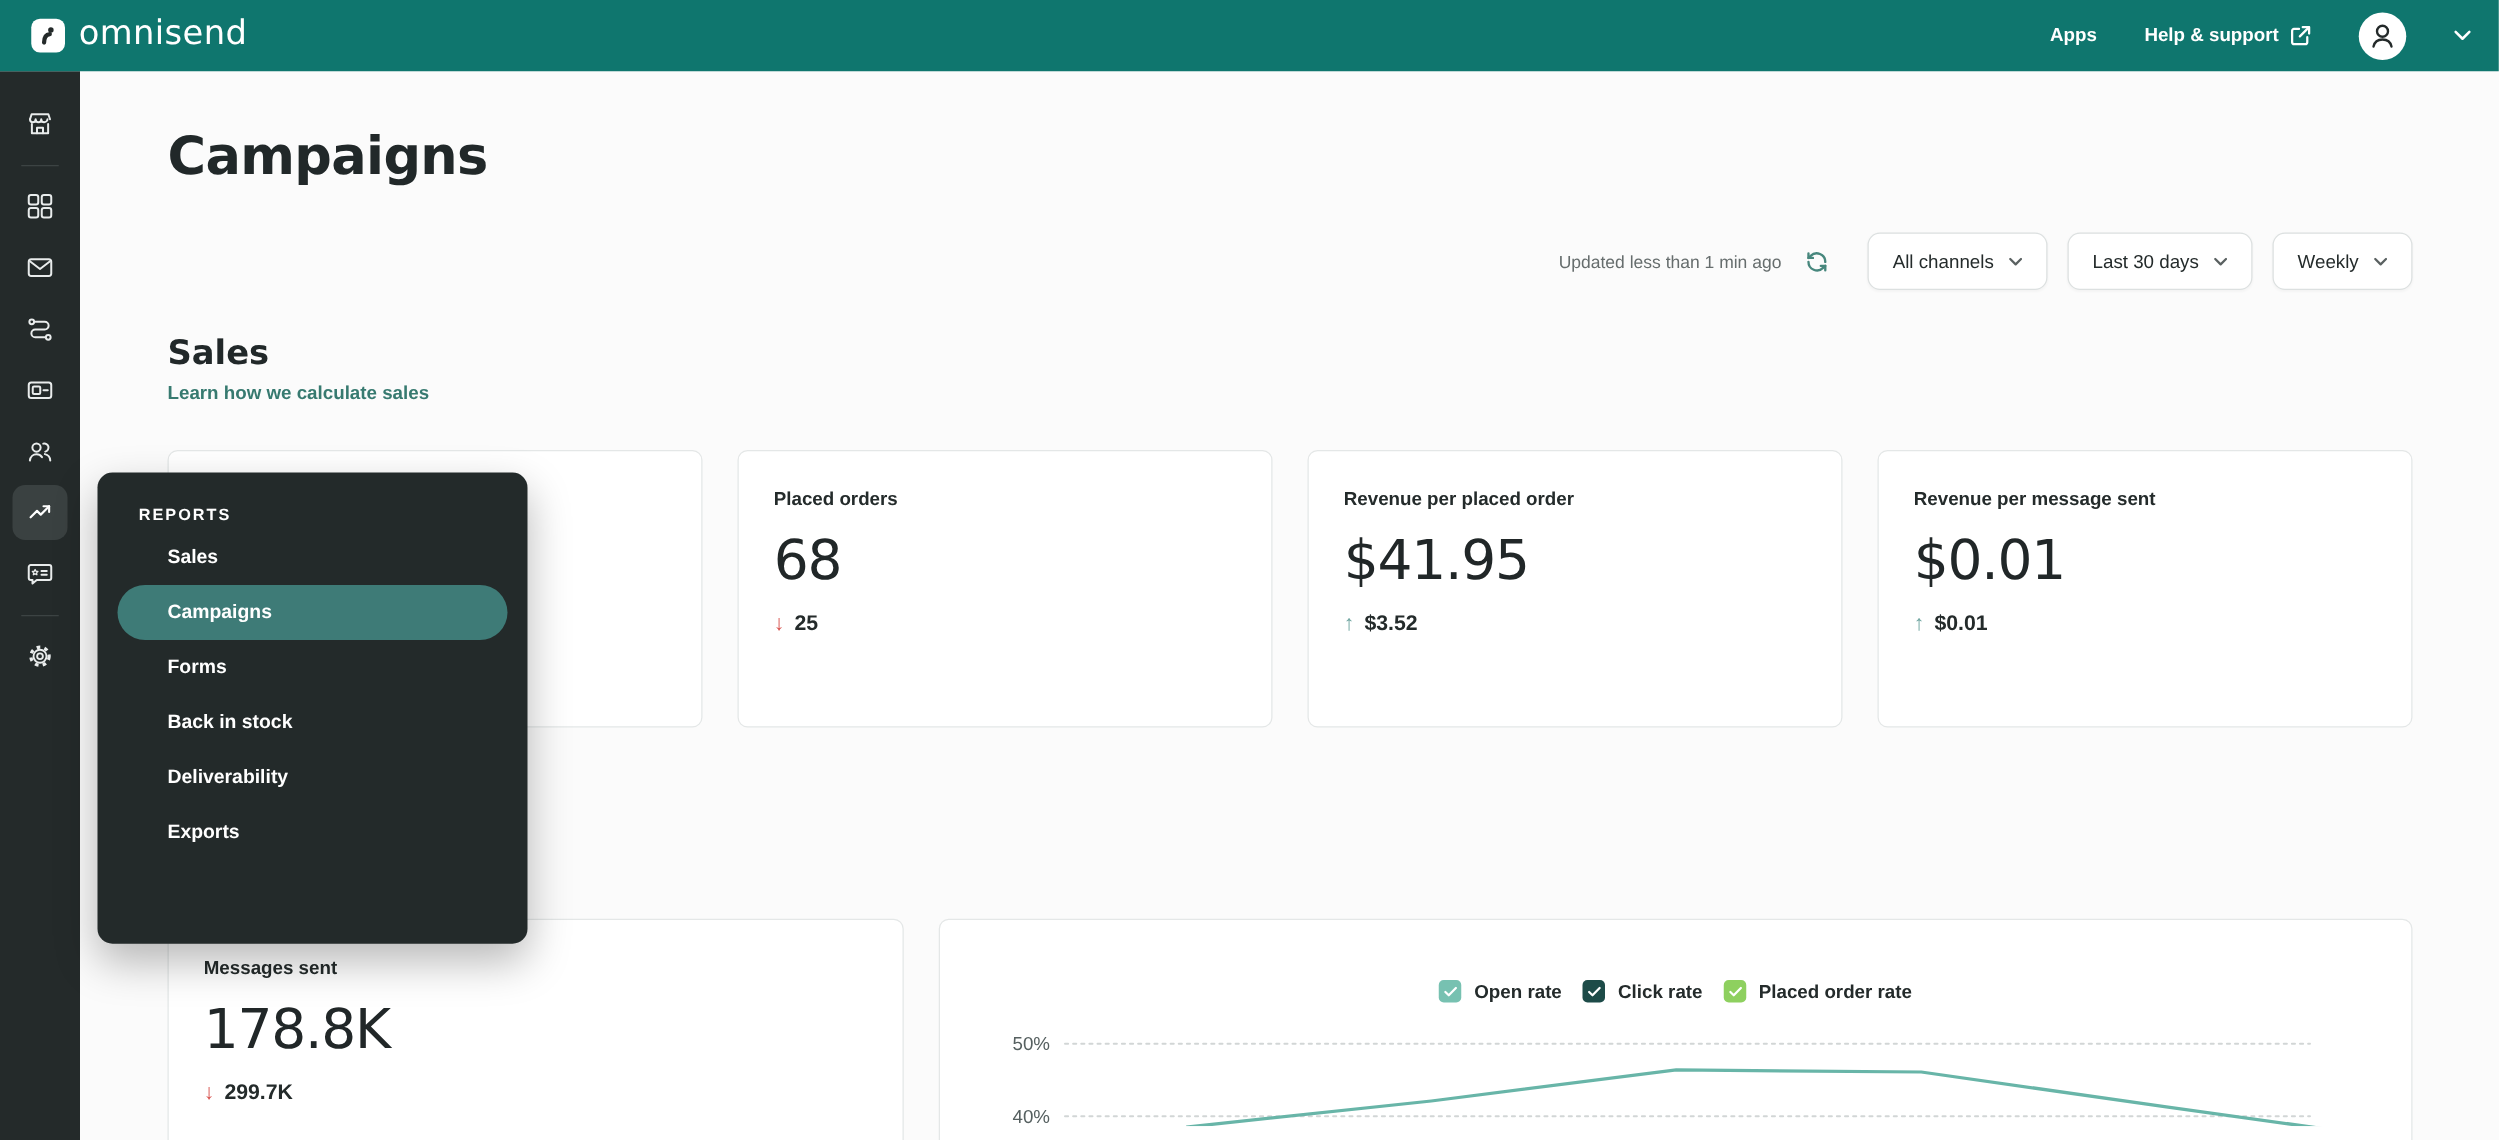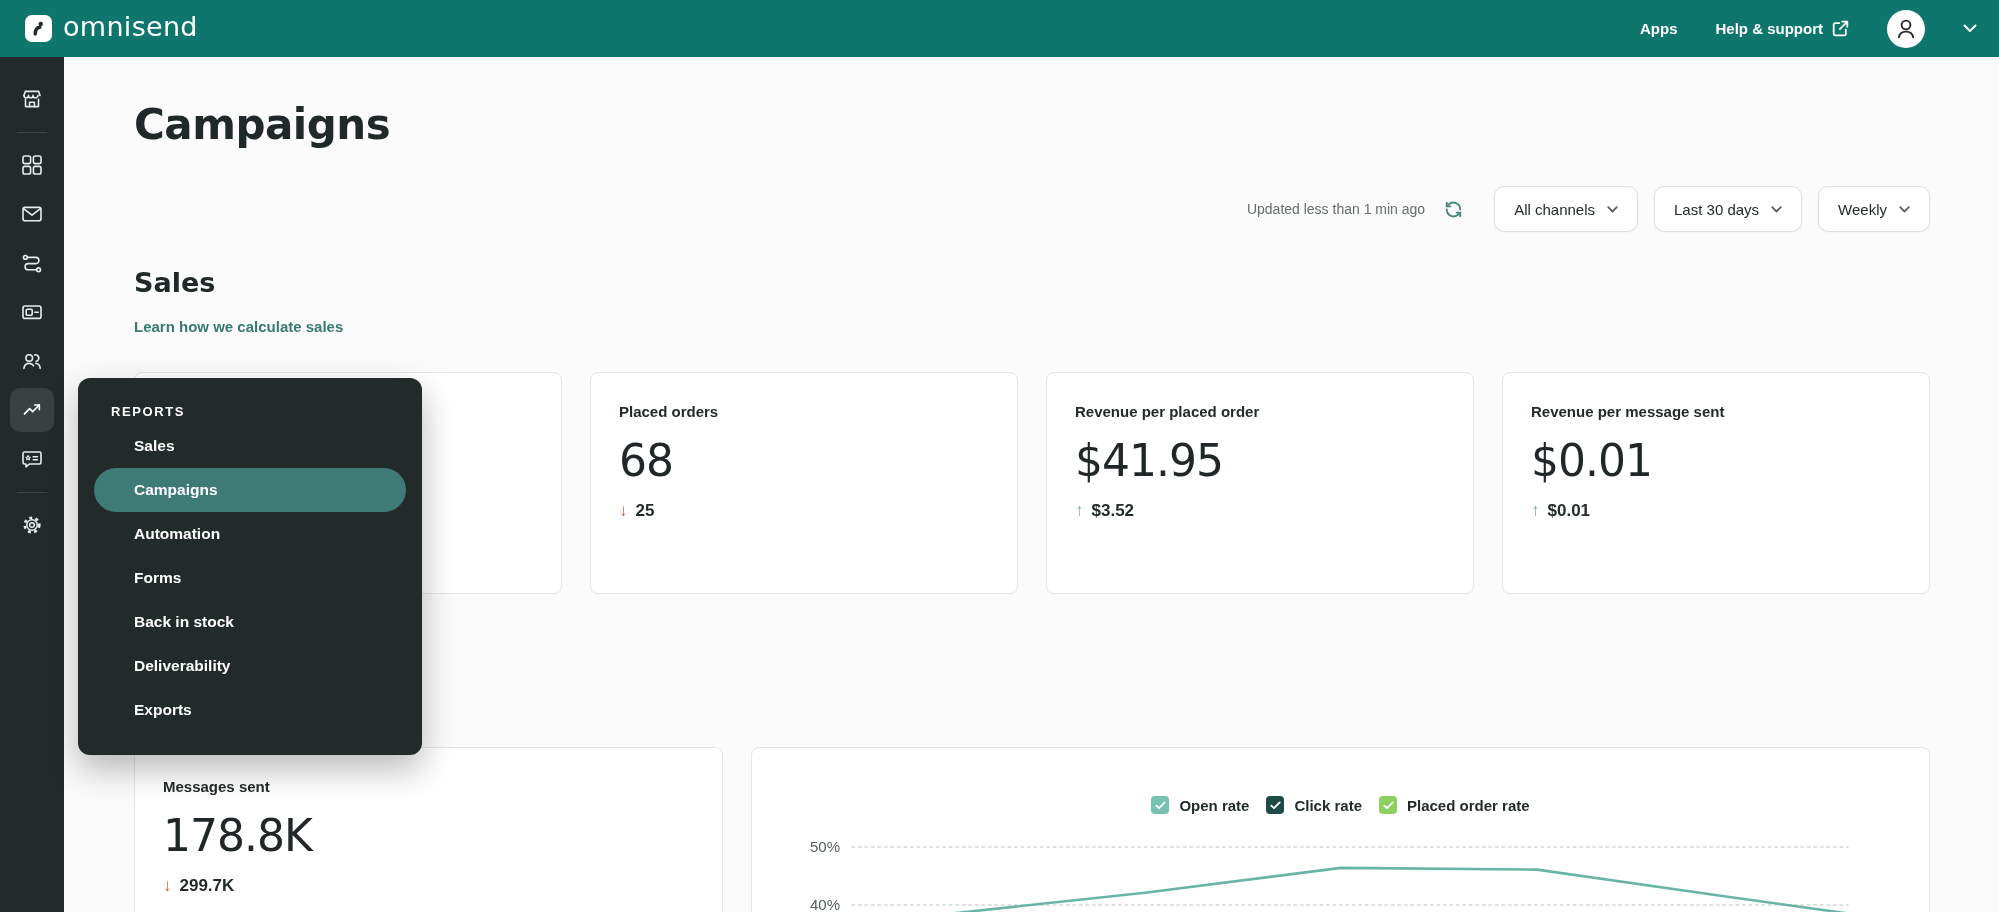--- a/index.html
+++ b/index.html
@@ -38,21 +38,21 @@
     color:#212829; letter-spacing:-.5px; font-family:"DejaVu Sans", sans-serif; }
   .controls-row { margin-top:37px; height:46px; display:flex; align-items:center;
     justify-content:flex-end; gap:16px; }
   .updated-text { font-size:14px; color:#666d6d; margin-right:2px; }
   .refresh-btn { display:flex; align-items:center; cursor:pointer; margin-right:14px; }
   .dd-btn { height:46px; background:#fff; border:1px solid #dce0e0; border-radius:10px;
     display:flex; align-items:center; gap:12px; padding:0 19px; font-size:15px;
     font-weight:400; color:#242b2b; cursor:pointer; box-shadow:0 1px 2px rgba(0,0,0,.03); }
   h2.section-title { margin-top:36px; font-size:27px; line-height:30px; font-weight:800;
     color:#212829; font-family:"DejaVu Sans", sans-serif; }
-  .learn-link { display:inline-block; margin-top:20px; font-size:15px; line-height:18px;
+  .learn-link { display:inline-block; margin-top:8px; font-size:15px; line-height:18px;
     font-weight:700; color:#377a70; cursor:pointer; text-decoration:none; }
 
   .cards-row { margin-top:36px; display:grid; grid-template-columns:repeat(4,1fr);
     gap:28px; }
   .stat-card { background:#fff; border:1px solid #e4e7e7; border-radius:8px;
     height:222px; padding:30px 28px; }
   .stat-label { font-size:15px; line-height:18px; font-weight:600; color:#242b2b; }
   .stat-value { margin-top:16px; font-size:44px; line-height:48px; font-weight:400;
     color:#212728; letter-spacing:-1px; font-family:"DejaVu Sans", sans-serif; }
   .stat-delta { margin-top:16px; display:flex; align-items:center; gap:8px;
@@ -311,23 +311,20 @@
 
 <div class="flyout">
   <div class="flyout-header">REPORTS</div>
   <div class="menu-item">
       <span>Sales</span>
     </div>
   <div class="menu-item active">
       <span>Campaigns</span>
     </div>
   <div class="menu-item">
-      <span>Automation</span>
-    </div>
-  <div class="menu-item">
       <span>Forms</span>
     </div>
   <div class="menu-item">
       <span>Back in stock</span>
     </div>
   <div class="menu-item">
       <span>Deliverability</span>
     </div>
   <div class="menu-item">
       <span>Exports</span>

